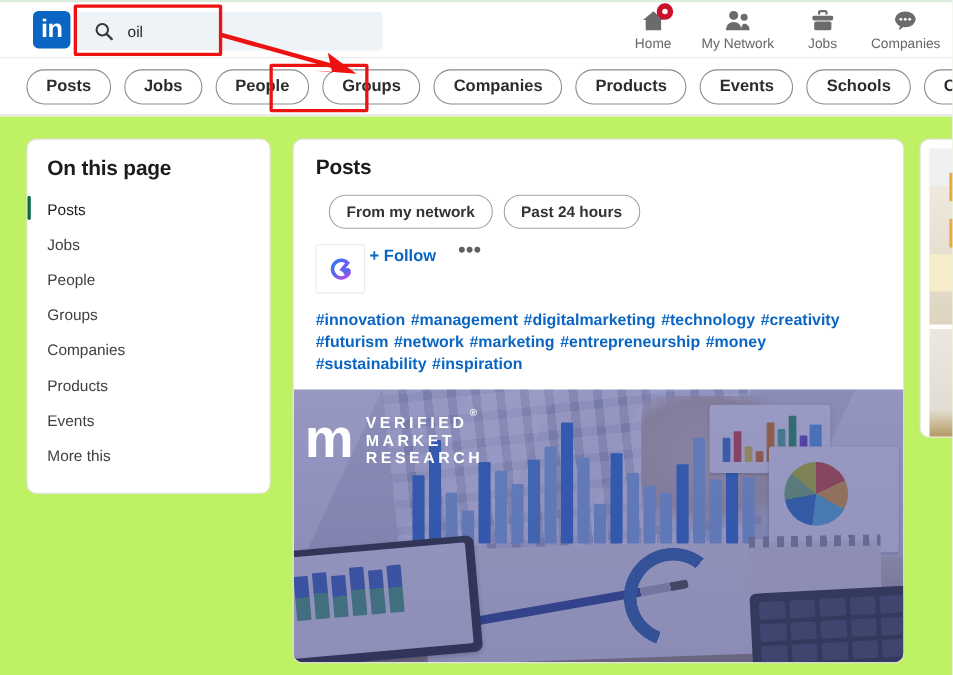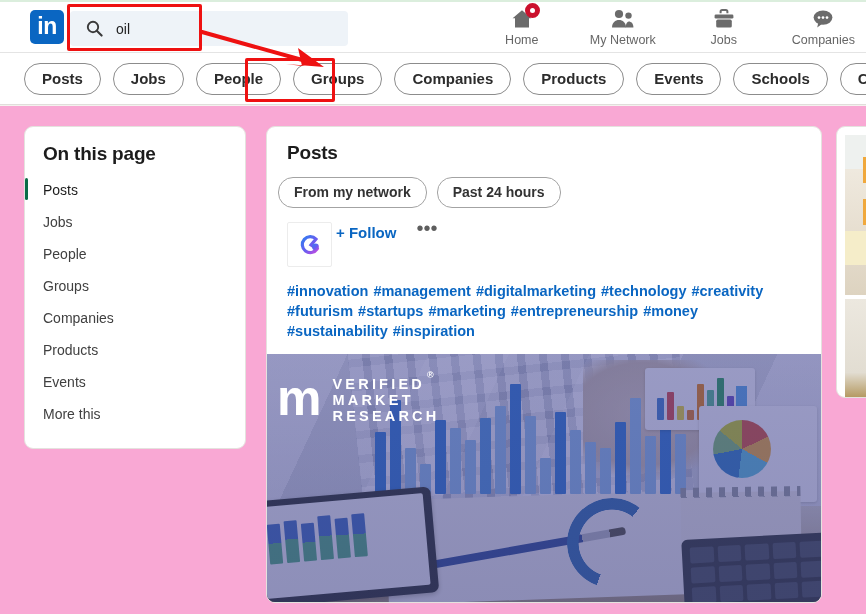--- a/index.html
+++ b/index.html
@@ -37,21 +37,21 @@
   }
   .search-icon { margin-left: 16px; display: flex; align-items: center; }
   .search-text {
     margin-left: 13px; font-size: 14px; color: #1f1f1f;
     font-family: "Liberation Sans", sans-serif;
   }
 
   
   .navicons {
     position: absolute; right: 0px; top: 0px; height: 53px;
-    display: flex; align-items: flex-start; gap: 24px;
+    display: flex; align-items: flex-start;
   }
   .navitem {
     display: flex; flex-direction: column; align-items: center;
     justify-content: flex-start; padding: 4px 11px 0 11px;
     min-width: 66px; cursor: pointer; position: relative;
   }
   .navitem .glyph { height: 26px; display: flex; align-items: center; justify-content: center; position: relative; }
   .navitem .lbl { font-size: 12.5px; color: #666; margin-top: 1px; white-space: nowrap; }
   .badge-dot {
     position: absolute; right: -6px; top: -3px;
@@ -74,21 +74,21 @@
     border: 1px solid #8c8c8c; border-radius: 16px;
     padding: 6px 17px; margin-right: 12px;
     font-size: 15px; font-weight: bold; color: #2c2c2c;
     background: #fff; white-space: nowrap; cursor: pointer;
     line-height: 18px;
   }
 
   
   .main {
     position: absolute; left: 0; top: 106px;
-    width: 866px; height: 508px; background: #f9a8d4;
+    width: 866px; height: 508px; background: #bef264;
   }
 
   
   .sidecard {
     position: absolute; left: 24px; top: 20px;
     width: 222px; border-radius: 9px;
     background: #fff; border: 1px solid #e4e2de;
     padding: 16px 0 18px 0;
   }
   .sidecard h2 {
@@ -109,21 +109,21 @@
   .postcard {
     position: absolute; left: 266px; top: 20px;
     width: 556px; border-radius: 9px;
     background: #fff; border: 1px solid #e4e2de;
     overflow: hidden;
   }
   .postcard h2 {
     font-size: 19px; font-weight: bold; color: #1c1c1c;
     padding: 15px 0 0 20px; letter-spacing: -0.2px;
   }
-  .chiprow { display: flex; padding: 13px 0 14px 11px; }
+  .chiprow { display: flex; padding: 13px 0 14px 32px; }
   .chip {
     border: 1px solid #a3a3a3; border-radius: 15px;
     padding: 6px 15px; margin-right: 10px;
     font-size: 14px; font-weight: bold; color: #333;
     background: #fff; cursor: pointer; line-height: 17px;
   }
 
   .posthead { display: flex; padding: 0 18px 0 20px; align-items: flex-start; }
   .avatar {
     width: 45px; height: 45px; background: #fff;
@@ -406,21 +406,21 @@
         <button class="more-btn">•••</button>
       </div>
 
       <div class="hashtags">
         <span>#innovation</span>
         <span>#management</span>
         <span>#digitalmarketing</span>
         <span>#technology</span>
         <span>#creativity</span>
         <span>#futurism</span>
-        <span>#startups</span>
+        <span>#network</span>
         <span>#marketing</span>
         <span>#entrepreneurship</span>
         <span>#money</span>
         <span>#sustainability</span>
         <span>#inspiration</span>
       </div>
 
       <div class="postmedia">
         <div class="photo-bg"></div>
         <div class="photo-shirt"></div>

